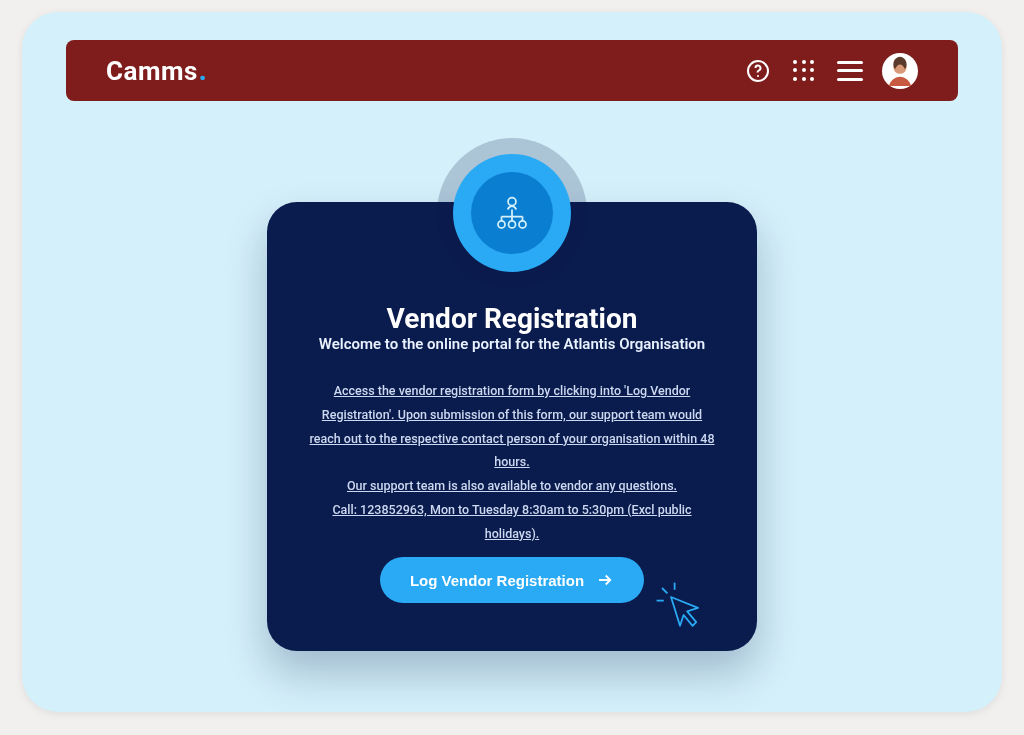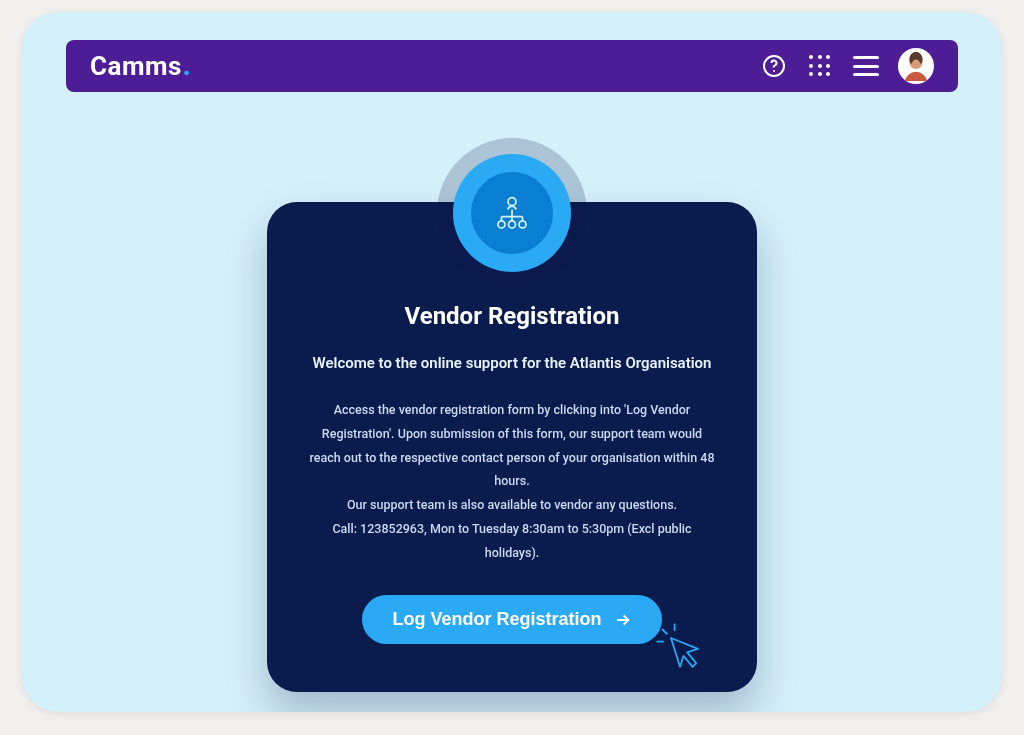--- a/index.html
+++ b/index.html
@@ -12,26 +12,26 @@
     border-radius: 36px;
     position: relative;
     overflow: hidden;
     box-shadow: 0 2px 8px rgba(0,0,0,0.08);
   }
   .topbar {
     position: absolute;
     top: 28px;
     left: 44px;
     right: 44px;
-    height: 52px;
-    background: #4c1d95;
+    height: 61px;
+    background: #7f1d1d;
     border-radius: 8px;
     display: flex;
     align-items: center;
-    padding: 0 24px;
+    padding: 0 40px;
   }
   .brand {
     font-size: 26px;
     font-weight: 700;
     color: #fff;
     letter-spacing: 0.5px;
     display: flex;
     align-items: baseline;
   }
   .brand .dot {
@@ -90,46 +90,47 @@
   }
   .badge-inner {
     width: 82px; height: 82px;
     border-radius: 50%;
     background: #0a7ed1;
     display:flex; align-items:center; justify-content:center;
   }
   .badge-inner svg { width: 42px; height: 42px; stroke:#d4f0fa; fill:none; stroke-width:2; }
 
   .card h1 {
-    font-size: 24px;
+    font-size: 28px;
     font-weight: 700;
-    margin-bottom: 24px;
+    margin-bottom: 0;
   }
   .card .subtitle {
     font-size: 15px;
     font-weight: 600;
     color: #e8f2ff;
     margin-bottom: 26px;
   }
   .card .body {
     font-size: 12.5px;
     line-height: 1.9;
     color: #cdd9f0;
     font-weight: 500;
-    margin-bottom: 31px;
+    margin-bottom: 12px;
     padding: 0 10px;
+    text-decoration: underline;
   }
   .cta {
     display:inline-flex;
     align-items:center;
     gap: 12px;
     background: #2aa9f4;
     color: #fff;
     font-weight: 700;
-    font-size: 18px;
+    font-size: 15px;
     padding: 14px 30px;
     border-radius: 999px;
     cursor: pointer;
     border:none;
   }
   .cta svg { width:18px; height:18px; stroke:#fff; stroke-width:2.5; fill:none; }
 
   .cursor-deco {
     position: absolute;
     right: 50px;
@@ -202,21 +203,21 @@
             <line x1="36" y1="28" x2="36" y2="33"></line>
             <circle cx="12" cy="37" r="4"></circle>
             <circle cx="24" cy="37" r="4"></circle>
             <circle cx="36" cy="37" r="4"></circle>
           </svg>
         </div>
       </div>
     </div>
 
     <h1>Vendor Registration</h1>
-    <div class="subtitle">Welcome to the online support for the Atlantis Organisation</div>
+    <div class="subtitle">Welcome to the online portal for the Atlantis Organisation</div>
     <div class="body">
       <div>Access the vendor registration form by clicking into 'Log Vendor Registration'. Upon submission of this form, our support team would reach out to the respective contact person of your organisation within 48 hours.</div>
       <div>Our support team is also available to vendor any questions.</div>
       <div>Call: 123852963, Mon to Tuesday 8:30am to 5:30pm (Excl public holidays).</div>
     </div>
     <button class="cta">
       <span>Log Vendor Registration</span>
       <svg viewBox="0 0 24 24">
         <line x1="4" y1="12" x2="18" y2="12"></line>
         <polyline points="13 6 19 12 13 18"></polyline>

